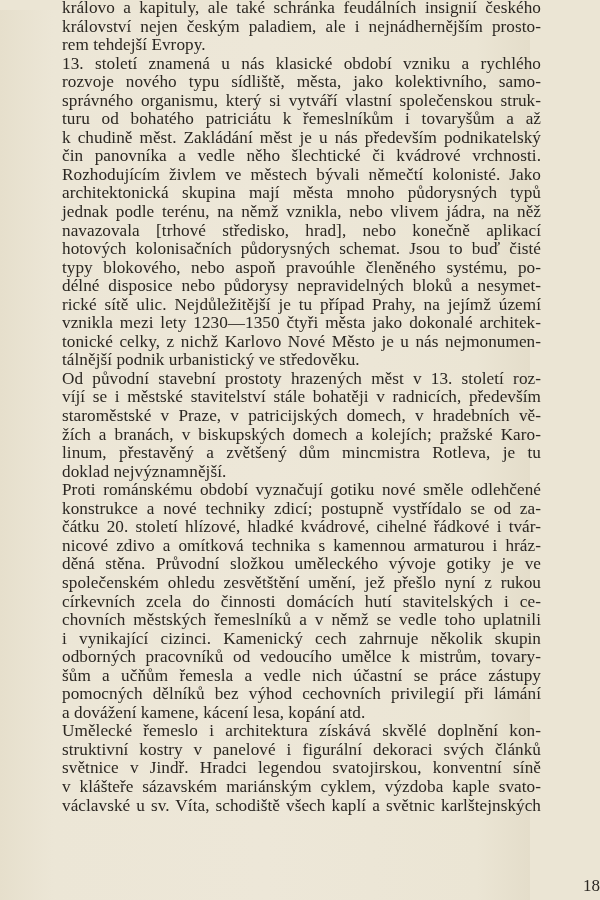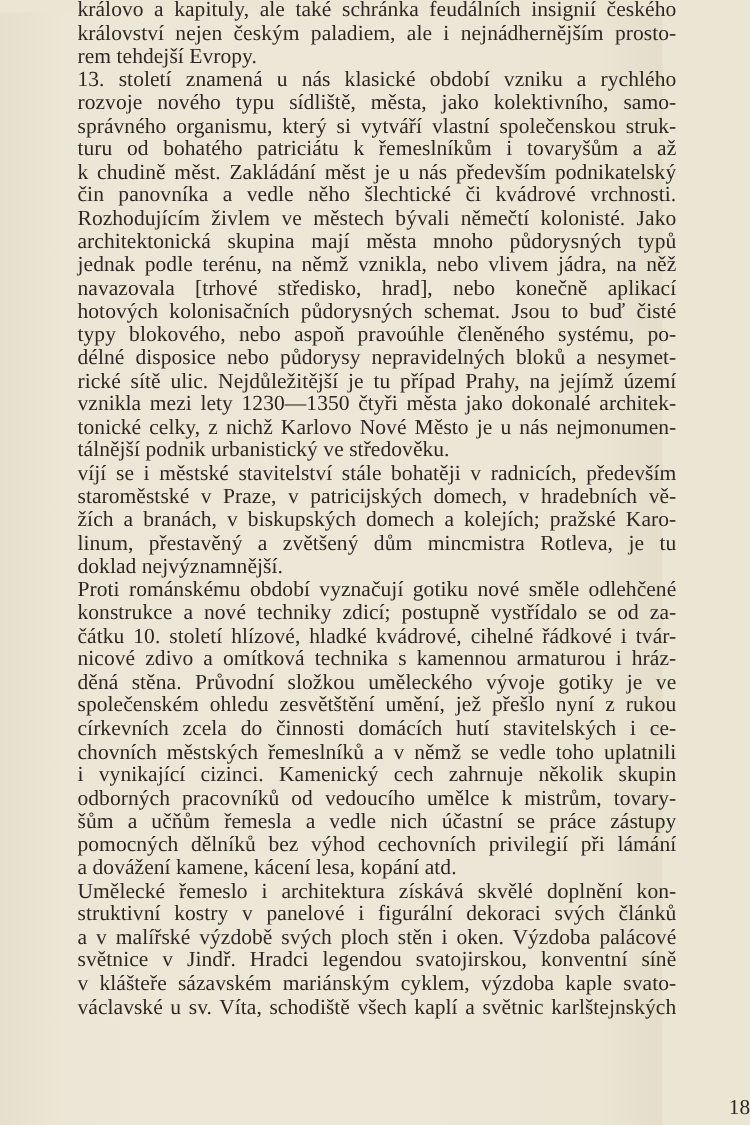--- a/index.html
+++ b/index.html
@@ -70,39 +70,39 @@
       <span class="line">architektonická skupina mají města mnoho půdorysných typů</span>
       <span class="line">jednak podle terénu, na němž vznikla, nebo vlivem jádra, na něž</span>
       <span class="line">navazovala [trhové středisko, hrad], nebo konečně aplikací</span>
       <span class="line">hotových kolonisačních půdorysných schemat. Jsou to buď čisté</span>
       <span class="line">typy blokového, nebo aspoň pravoúhle členěného systému, po-</span>
       <span class="line">délné disposice nebo půdorysy nepravidelných bloků a nesymet-</span>
       <span class="line">rické sítě ulic. Nejdůležitější je tu případ Prahy, na jejímž území</span>
       <span class="line">vznikla mezi lety 1230—1350 čtyři města jako dokonalé architek-</span>
       <span class="line">tonické celky, z nichž Karlovo Nové Město je u nás nejmonumen-</span>
       <span class="line last">tálnější podnik urbanistický ve středověku.</span>
+      <span class="line">Od původní stavební prostoty hrazených měst v 13. století roz-</span>
       <span class="line">víjí se i městské stavitelství stále bohatěji v radnicích, především</span>
       <span class="line">staroměstské v Praze, v patricijských domech, v hradebních vě-</span>
       <span class="line">žích a branách, v biskupských domech a kolejích; pražské Karo-</span>
       <span class="line">linum, přestavěný a zvětšený dům mincmistra Rotleva, je tu</span>
       <span class="line last">doklad nejvýznamnější.</span>
       <span class="line">Proti románskému období vyznačují gotiku nové směle odlehčené</span>
       <span class="line">konstrukce a nové techniky zdicí; postupně vystřídalo se od za-</span>
-      <span class="line">čátku 10. století hlízové, hladké kvádrové, cihelné řádkové i tvár-</span>
+      <span class="line">čátku 20. století hlízové, hladké kvádrové, cihelné řádkové i tvár-</span>
       <span class="line">nicové zdivo a omítková technika s kamennou armaturou i hráz-</span>
       <span class="line">děná stěna. Průvodní složkou uměleckého vývoje gotiky je ve</span>
       <span class="line">společenském ohledu zesvětštění umění, jež přešlo nyní z rukou</span>
       <span class="line">církevních zcela do činnosti domácích hutí stavitelských i ce-</span>
       <span class="line">chovních městských řemeslníků a v němž se vedle toho uplatnili</span>
       <span class="line">i vynikající cizinci. Kamenický cech zahrnuje několik skupin</span>
       <span class="line">odborných pracovníků od vedoucího umělce k mistrům, tovary-</span>
       <span class="line">šům a učňům řemesla a vedle nich účastní se práce zástupy</span>
       <span class="line">pomocných dělníků bez výhod cechovních privilegií při lámání</span>
       <span class="line last">a dovážení kamene, kácení lesa, kopání atd.</span>
       <span class="line">Umělecké řemeslo i architektura získává skvělé doplnění kon-</span>
       <span class="line">struktivní kostry v panelové i figurální dekoraci svých článků</span>
-      <span class="line">a v malířské výzdobě svých ploch stěn i oken. Výzdoba palácové</span>
       <span class="line">světnice v Jindř. Hradci legendou svatojirskou, konventní síně</span>
       <span class="line">v klášteře sázavském mariánským cyklem, výzdoba kaple svato-</span>
       <span class="line">václavské u sv. Víta, schodiště všech kaplí a světnic karlštejnských</span>
     </div>
   <div class="page-number">18</div>
 </div>
 
 </body></html>

